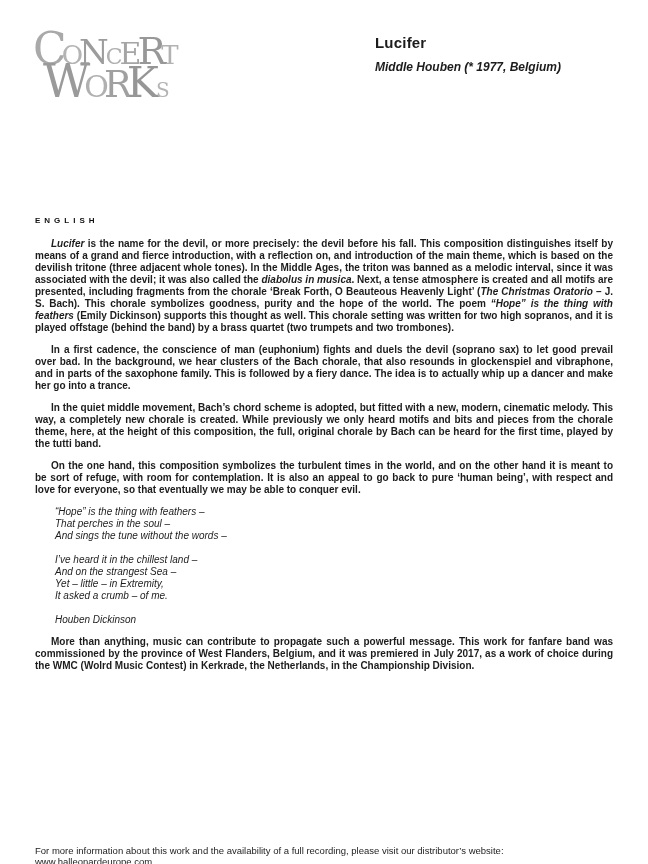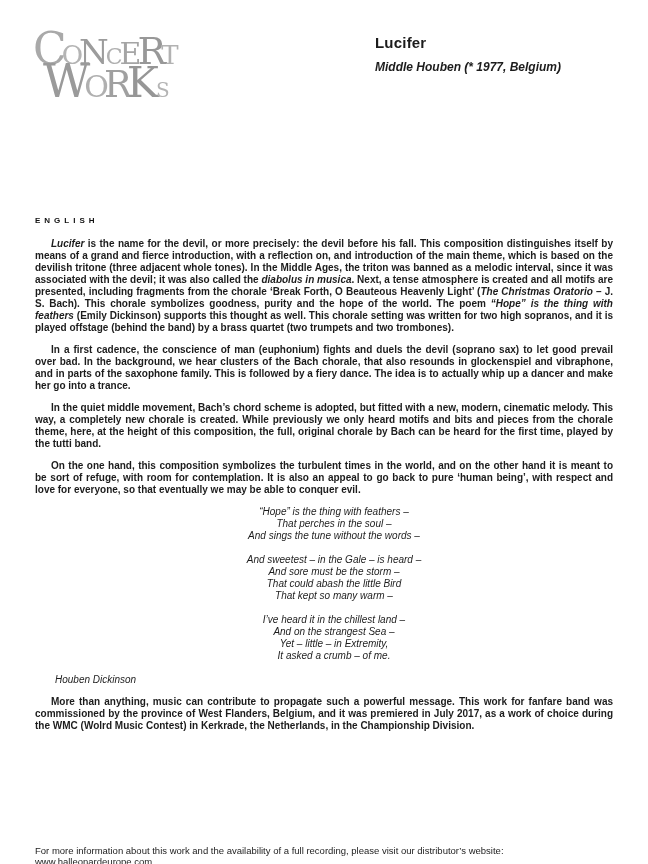--- a/index.html
+++ b/index.html
@@ -45,21 +45,21 @@
 
   
   .body {
     position:absolute; left:35px; top:238px; width:578px;
     font-size:10px; line-height:12px; text-align:justify; color:#1c1c1c;
   }
   .para { text-indent:16px; margin-bottom:10px;font-weight:bold; }
   .it { font-style:italic; }
 
   .poem { margin:2px 0 0 20px; font-style:italic; text-align:left; }
-  .stanza { margin-bottom:12px;text-align:center; }
+  .stanza { margin-bottom:12px; }
   .poem-line { line-height:12px; }
   .attribution { margin:12px 0 10px 20px; font-style:italic; }
 
   
   .footer {
     position:absolute; left:35px; top:845px; width:578px;
     font-size:9.5px; color:#1c1c1c;
   }
   .footer-link { text-decoration:underline; color:#1c1c1c; cursor:pointer; }
 </style>
@@ -101,26 +101,20 @@
         <p class="para"><span>In the quiet middle movement, Bach’s chord scheme is adopted, but fitted with a new, modern, cinematic melody. This way, a completely new chorale is created. While previously we only heard motifs and bits and pieces from the chorale theme, here, at the height of this composition, the full, original chorale by Bach can be heard for the first time, played by the tutti band.</span></p>
         <p class="para"><span>On the one hand, this composition symbolizes the turbulent times in the world, and on the other hand it is meant to be sort of refuge, with room for contemplation. It is also an appeal to go back to pure ‘human being’, with respect and love for everyone, so that eventually we may be able to conquer evil.</span></p>
       </div>
     <div class="poem">
         <div class="stanza">
           <div class="poem-line">“Hope” is the thing with feathers –</div>
           <div class="poem-line">That perches in the soul –</div>
           <div class="poem-line">And sings the tune without the words –</div>
         </div>
         <div class="stanza">
-          <div class="poem-line">And sweetest – in the Gale – is heard –</div>
-          <div class="poem-line">And sore must be the storm –</div>
-          <div class="poem-line">That could abash the little Bird</div>
-          <div class="poem-line">That kept so many warm –</div>
-        </div>
-        <div class="stanza">
           <div class="poem-line">I’ve heard it in the chillest land –</div>
           <div class="poem-line">And on the strangest Sea –</div>
           <div class="poem-line">Yet – little – in Extremity,</div>
           <div class="poem-line">It asked a crumb – of me.</div>
         </div>
       </div>
     <div class="attribution">Houben Dickinson</div>
     <div>
         <p class="para"><span>More than anything, music can contribute to propagate such a powerful message. This work for fanfare band was commissioned by the province of West Flanders, Belgium, and it was premiered in July 2017, as a work of choice during the  WMC (Wolrd Music Contest) in Kerkrade, the Netherlands, in the Championship Division.</span></p>
       </div>

